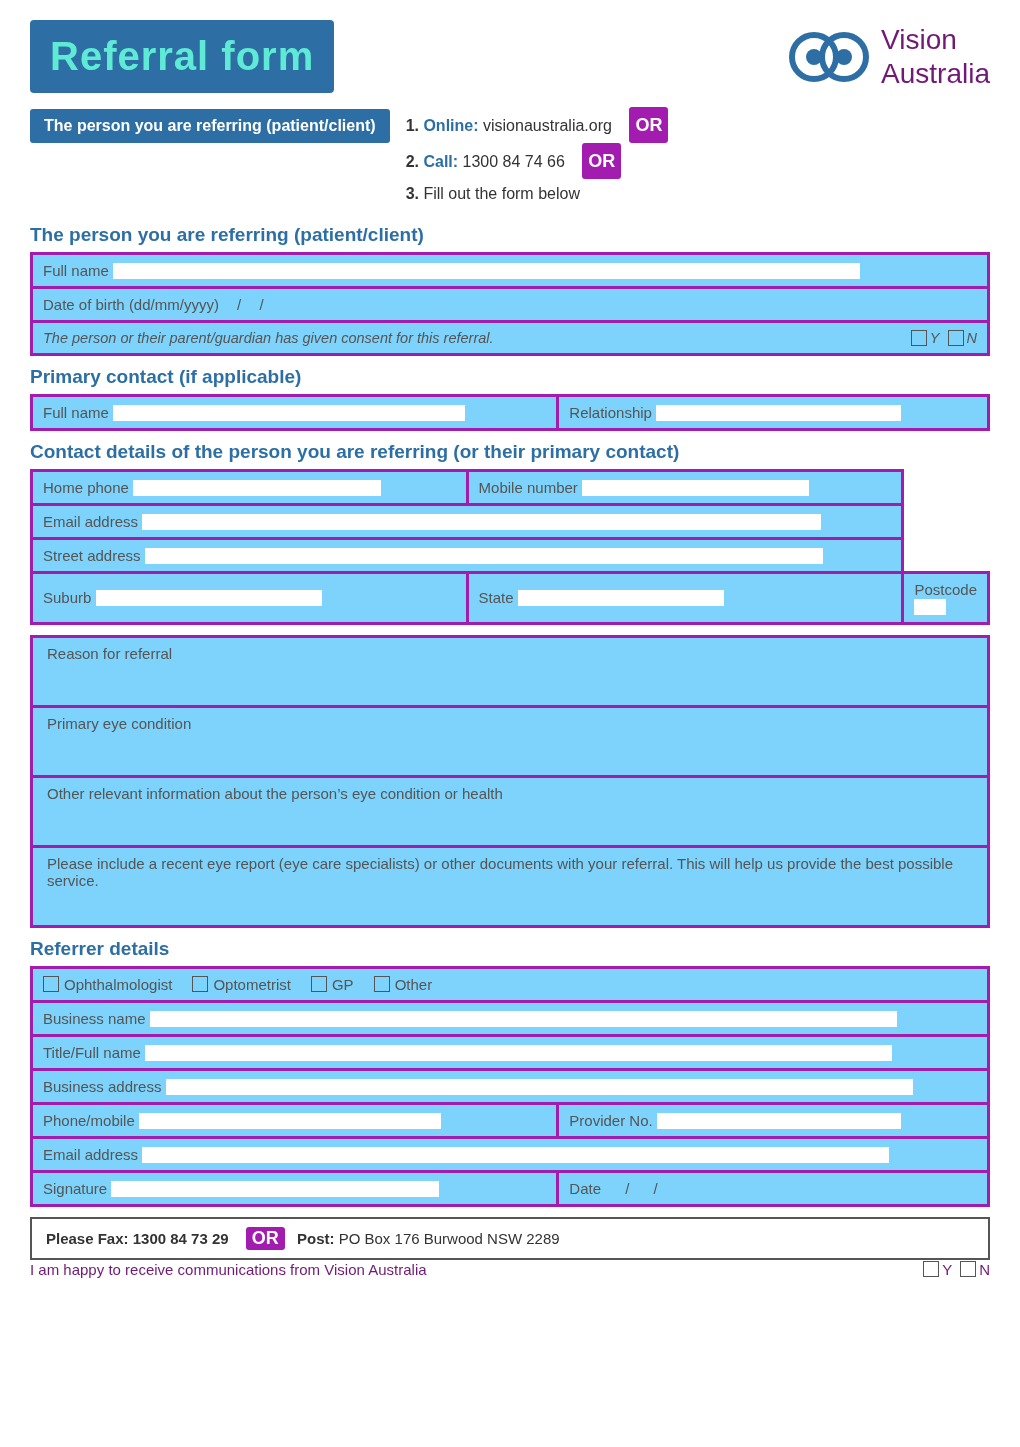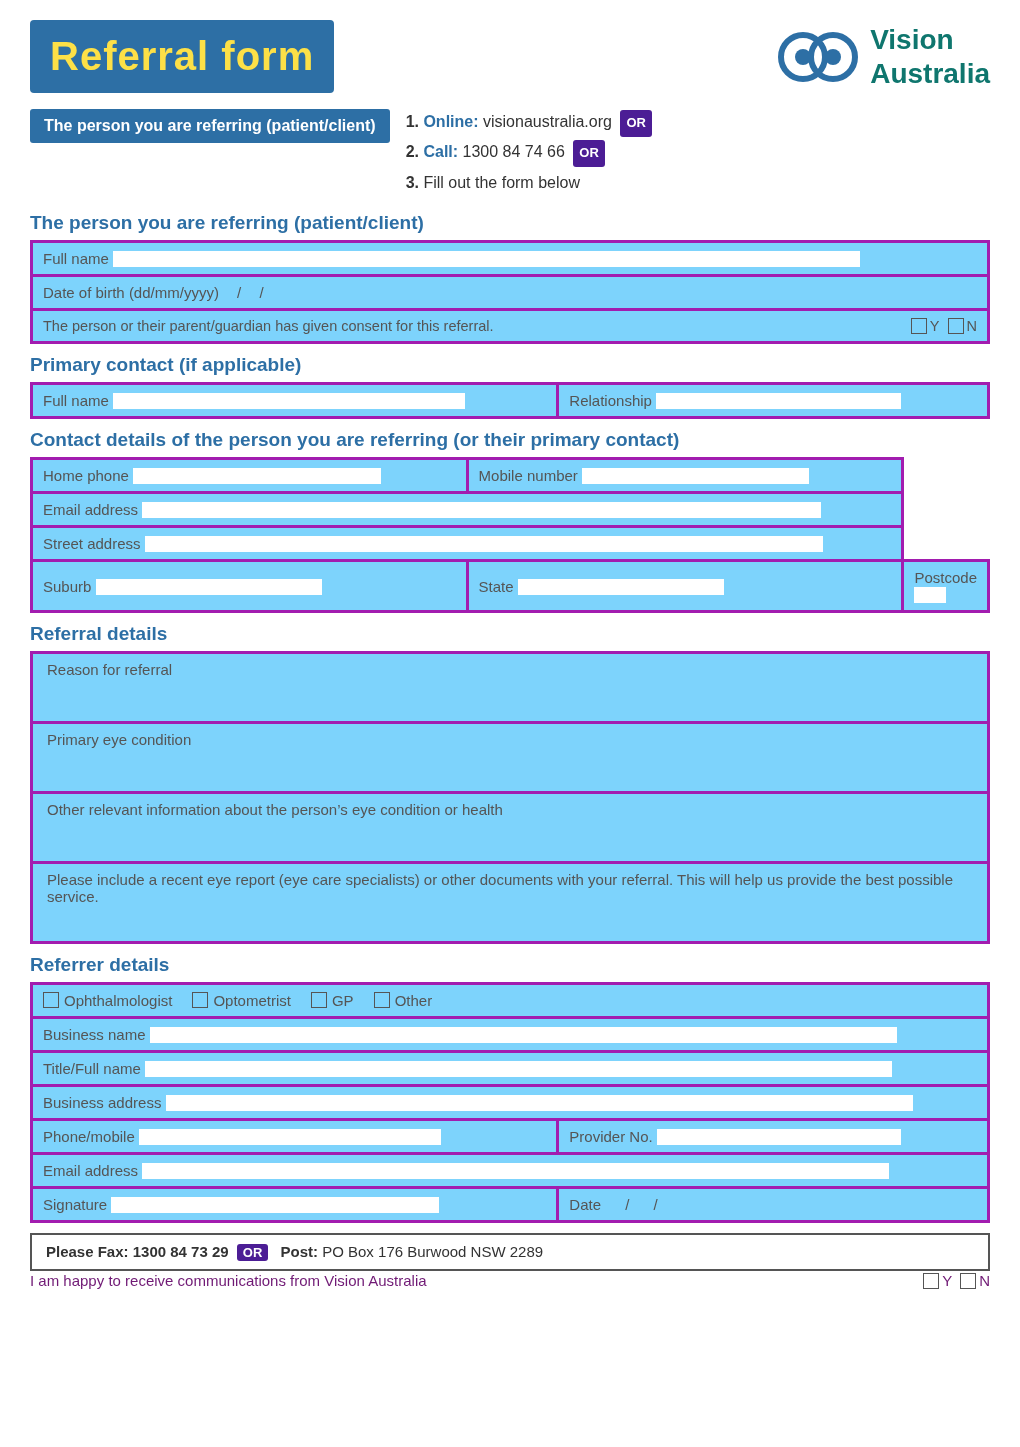--- a/index.html
+++ b/index.html
@@ -23,38 +23,38 @@
       align-items: center;
       justify-content: space-between;
       margin-bottom: 14px;
     }
     .title-box {
       background: #2d6fa5;
       padding: 14px 20px;
       border-radius: 4px;
     }
     .title-box h1 {
-      color: #fde047;
+      color: #5eead4;
       font-size: 40px;
       font-weight: 900;
       letter-spacing: 1px;
     }
     .logo-area {
       display: flex;
       align-items: center;
       gap: 12px;
     }
     .logo-icon {
       width: 80px;
       height: 70px;
     }
     .logo-text {
       font-size: 28px;
-      font-weight: 700;
-      color: #0f766e;
+      font-weight: 400;
+      color: #701a75;
       line-height: 1.2;
     }
     .logo-text span {
       display: block;
     }
 
     
     .how-to-refer {
       display: flex;
       align-items: flex-start;
@@ -83,27 +83,27 @@
     }
     .how-steps .step-num {
       font-weight: 700;
     }
     .how-steps .highlight {
       color: #2d6fa5;
       font-weight: 700;
     }
     .or-badge {
       display: inline-block;
-      background: #4c1d95;
+      background: #a21caf;
       color: #fff;
       font-weight: 700;
-      font-size: 13px;
+      font-size: 18px;
       padding: 1px 6px;
       border-radius: 3px;
-      margin-left: 4px;
+      margin-left: 13px;
     }
 
     
     .section-heading {
       font-size: 19px;
       font-weight: 700;
       color: #2d6fa5;
       margin: 10px 0 6px 0;
     }
 
@@ -122,20 +122,21 @@
     }
     .form-table td.label-cell {
       color: #555;
       font-size: 15px;
     }
 
     
     .consent-row td {
       font-size: 14.5px;
       color: #555;
+      font-style: italic;
     }
     .checkbox-yn {
       display: inline-flex;
       align-items: center;
       gap: 8px;
       float: right;
     }
     .checkbox-yn .yn-item {
       display: inline-flex;
       align-items: center;
@@ -340,21 +341,20 @@
         <input type="text" style="border: none; outline: none; width: 50%; font-size: 14px;">
       </td>
       <td style="width:32%;">
         <span>Postcode</span>
         <input type="text" style="border: none; outline: none; width: 50%; font-size: 14px;">
       </td>
     </tr>
   </tbody>
     </table>
 
-  <div class="section-heading">Referral details</div>
   <table class="form-table referral-details-table">
     <tbody>
         <tr>
       <td class="tall" colspan="2">
         <span>Reason for referral</span>
       </td>
     </tr>
     <tr>
       <td class="tall" colspan="2">
         <span>Primary eye condition</span>

